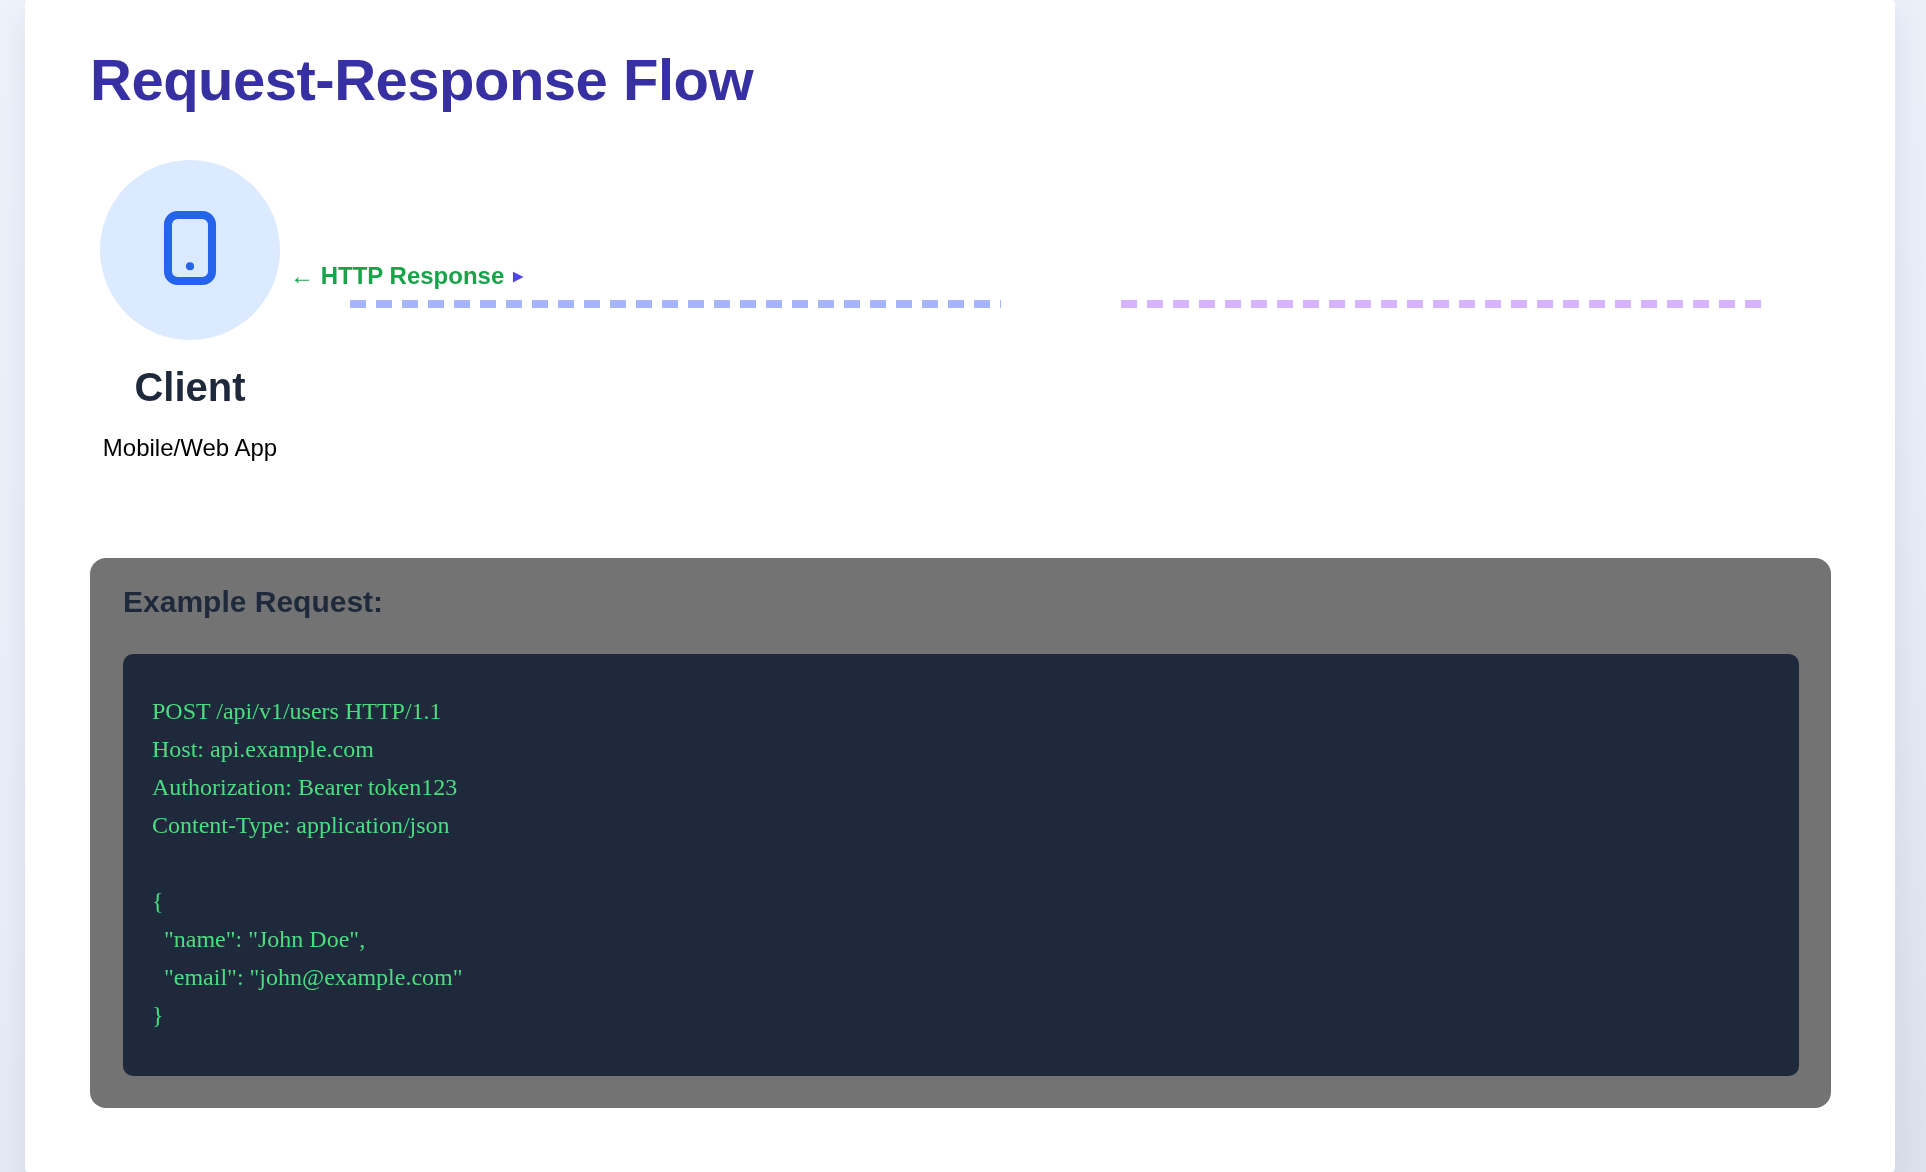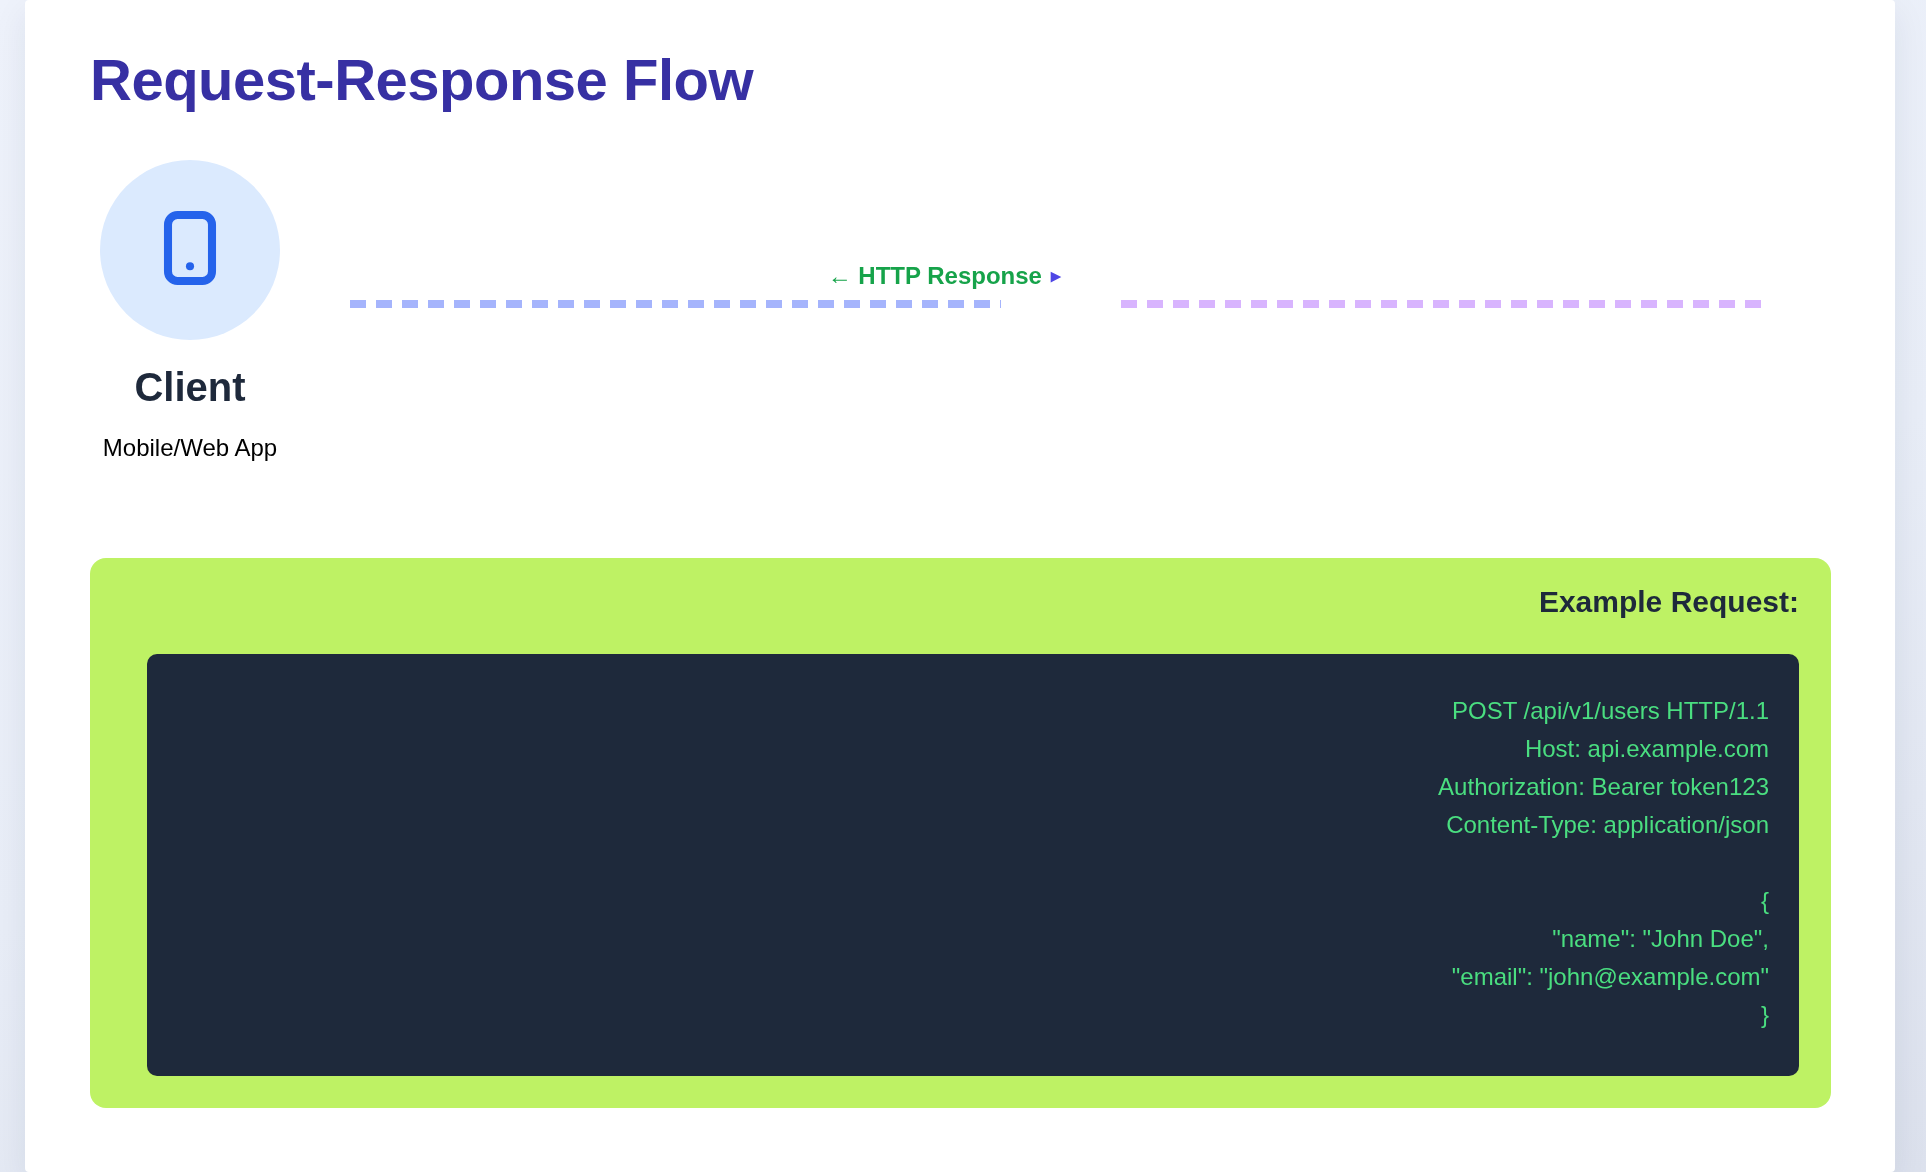--- a/index.html
+++ b/index.html
@@ -62,21 +62,21 @@
   }
   .connector {
     position: relative;
     flex: 1 1 auto;
     height: 180px;
   }
   .conn-label {
     position: absolute;
     left: 0; right: 0;
     top: 102px;
-    text-align: right;
+    text-align: left;
     font-size: 24px;
     font-weight: 700;
     color: #16a34a;
     white-space: nowrap;
   }
   .conn-arrow {
     color: #4f46e5;
     font-size: 19px;
     margin-left: 9px;
     vertical-align: 2px;
@@ -87,45 +87,43 @@
     top: 140px;
     height: 8px;
     background-image: repeating-linear-gradient(90deg,
       var(--dash-color) 0 16px, transparent 16px 26px);
   }
   .connector-1 .dash-line { --dash-color: #a5b4fc; }
   .connector-2 .dash-line { --dash-color: #d8b4fe; }
   
   .example-panel {
     margin-top: 95px;
-    background: #bef264;
+    background: #737373;
     border-radius: 16px;
     height: 550px;
     padding: 26px 32px 32px 33px;
-    text-align: right;
   }
   .example-heading {
     font-size: 30px;
     font-weight: 700;
     color: #1e293b;
     line-height: 1.2;
   }
   .code-block {
     margin-top: 34px;
     background: #1e293b;
     border-radius: 10px;
     height: 422px;
     padding: 38px 30px 30px 29px;
-    font-family: Liberation Sans, sans-serif;
+    font-family: Liberation Serif, serif;
     font-size: 24px;
     line-height: 38px;
     color: #4ade80;
     white-space: pre;
     overflow: hidden;
-    margin-left: 24px;
   }
 </style>
 </head>
 <body>
 
 <div class="card">
 
   <h1 class="title">Request-Response Flow</h1>
 
   <div class="flow-row">

